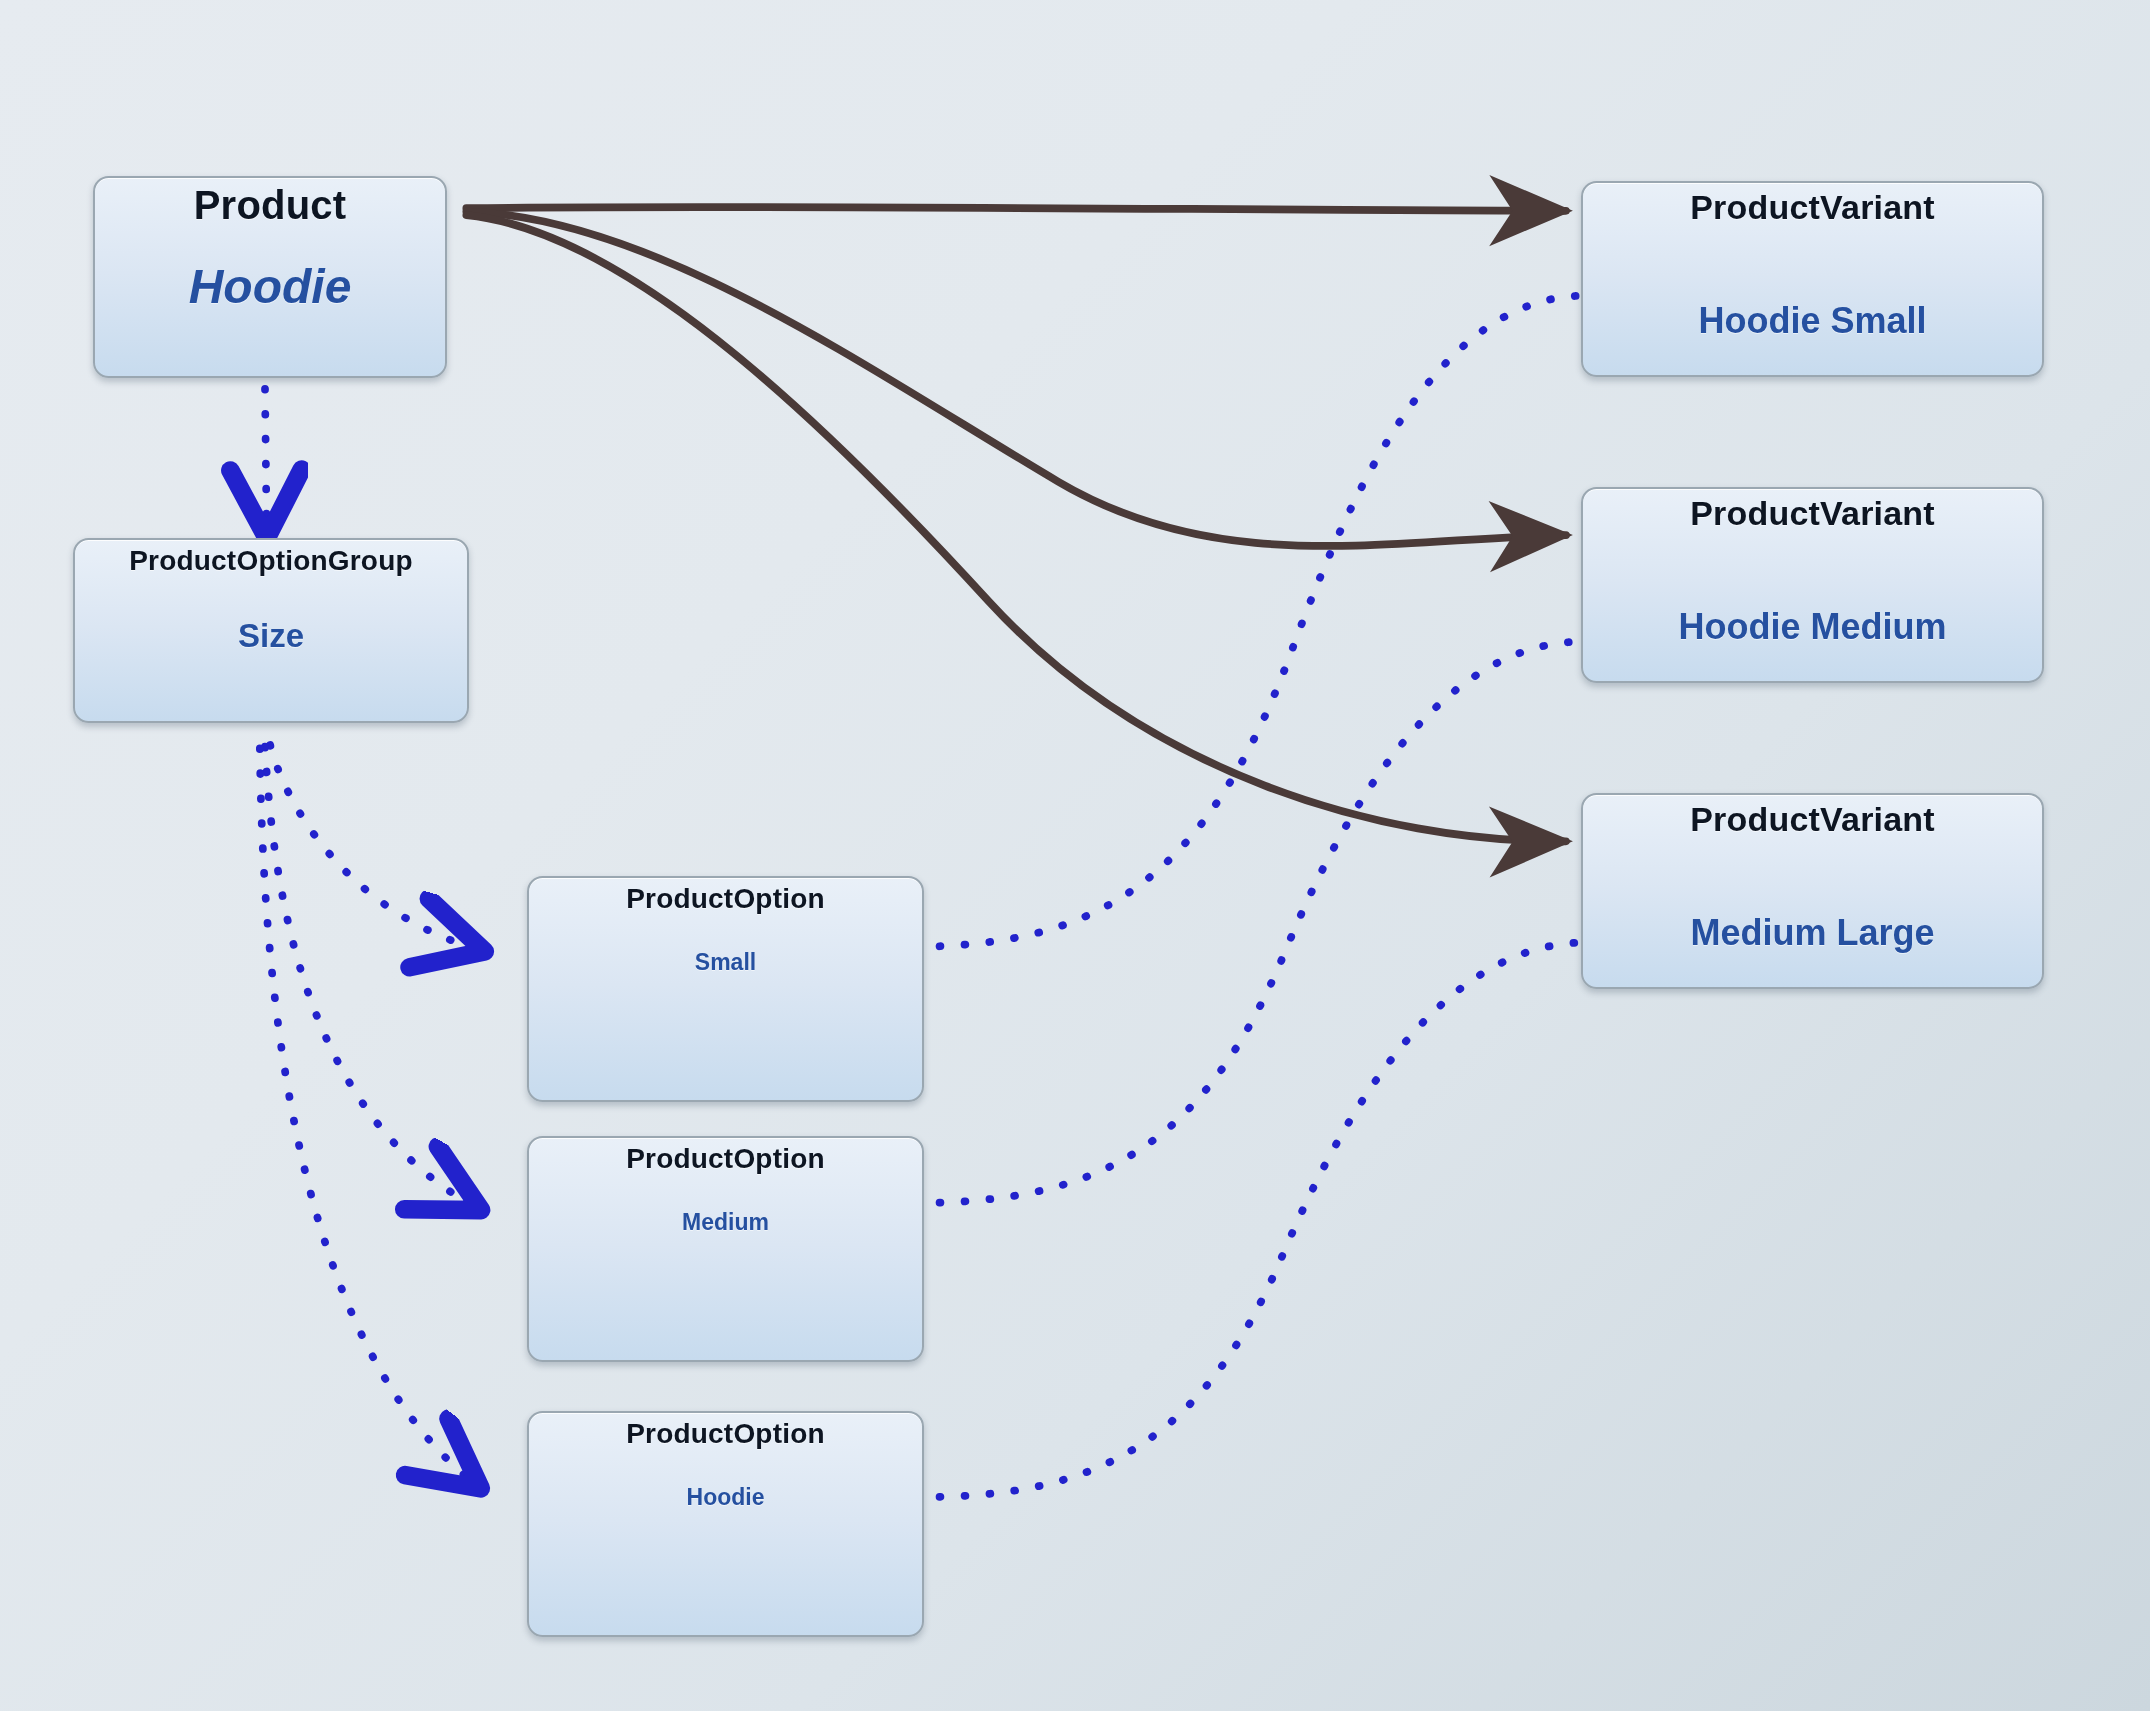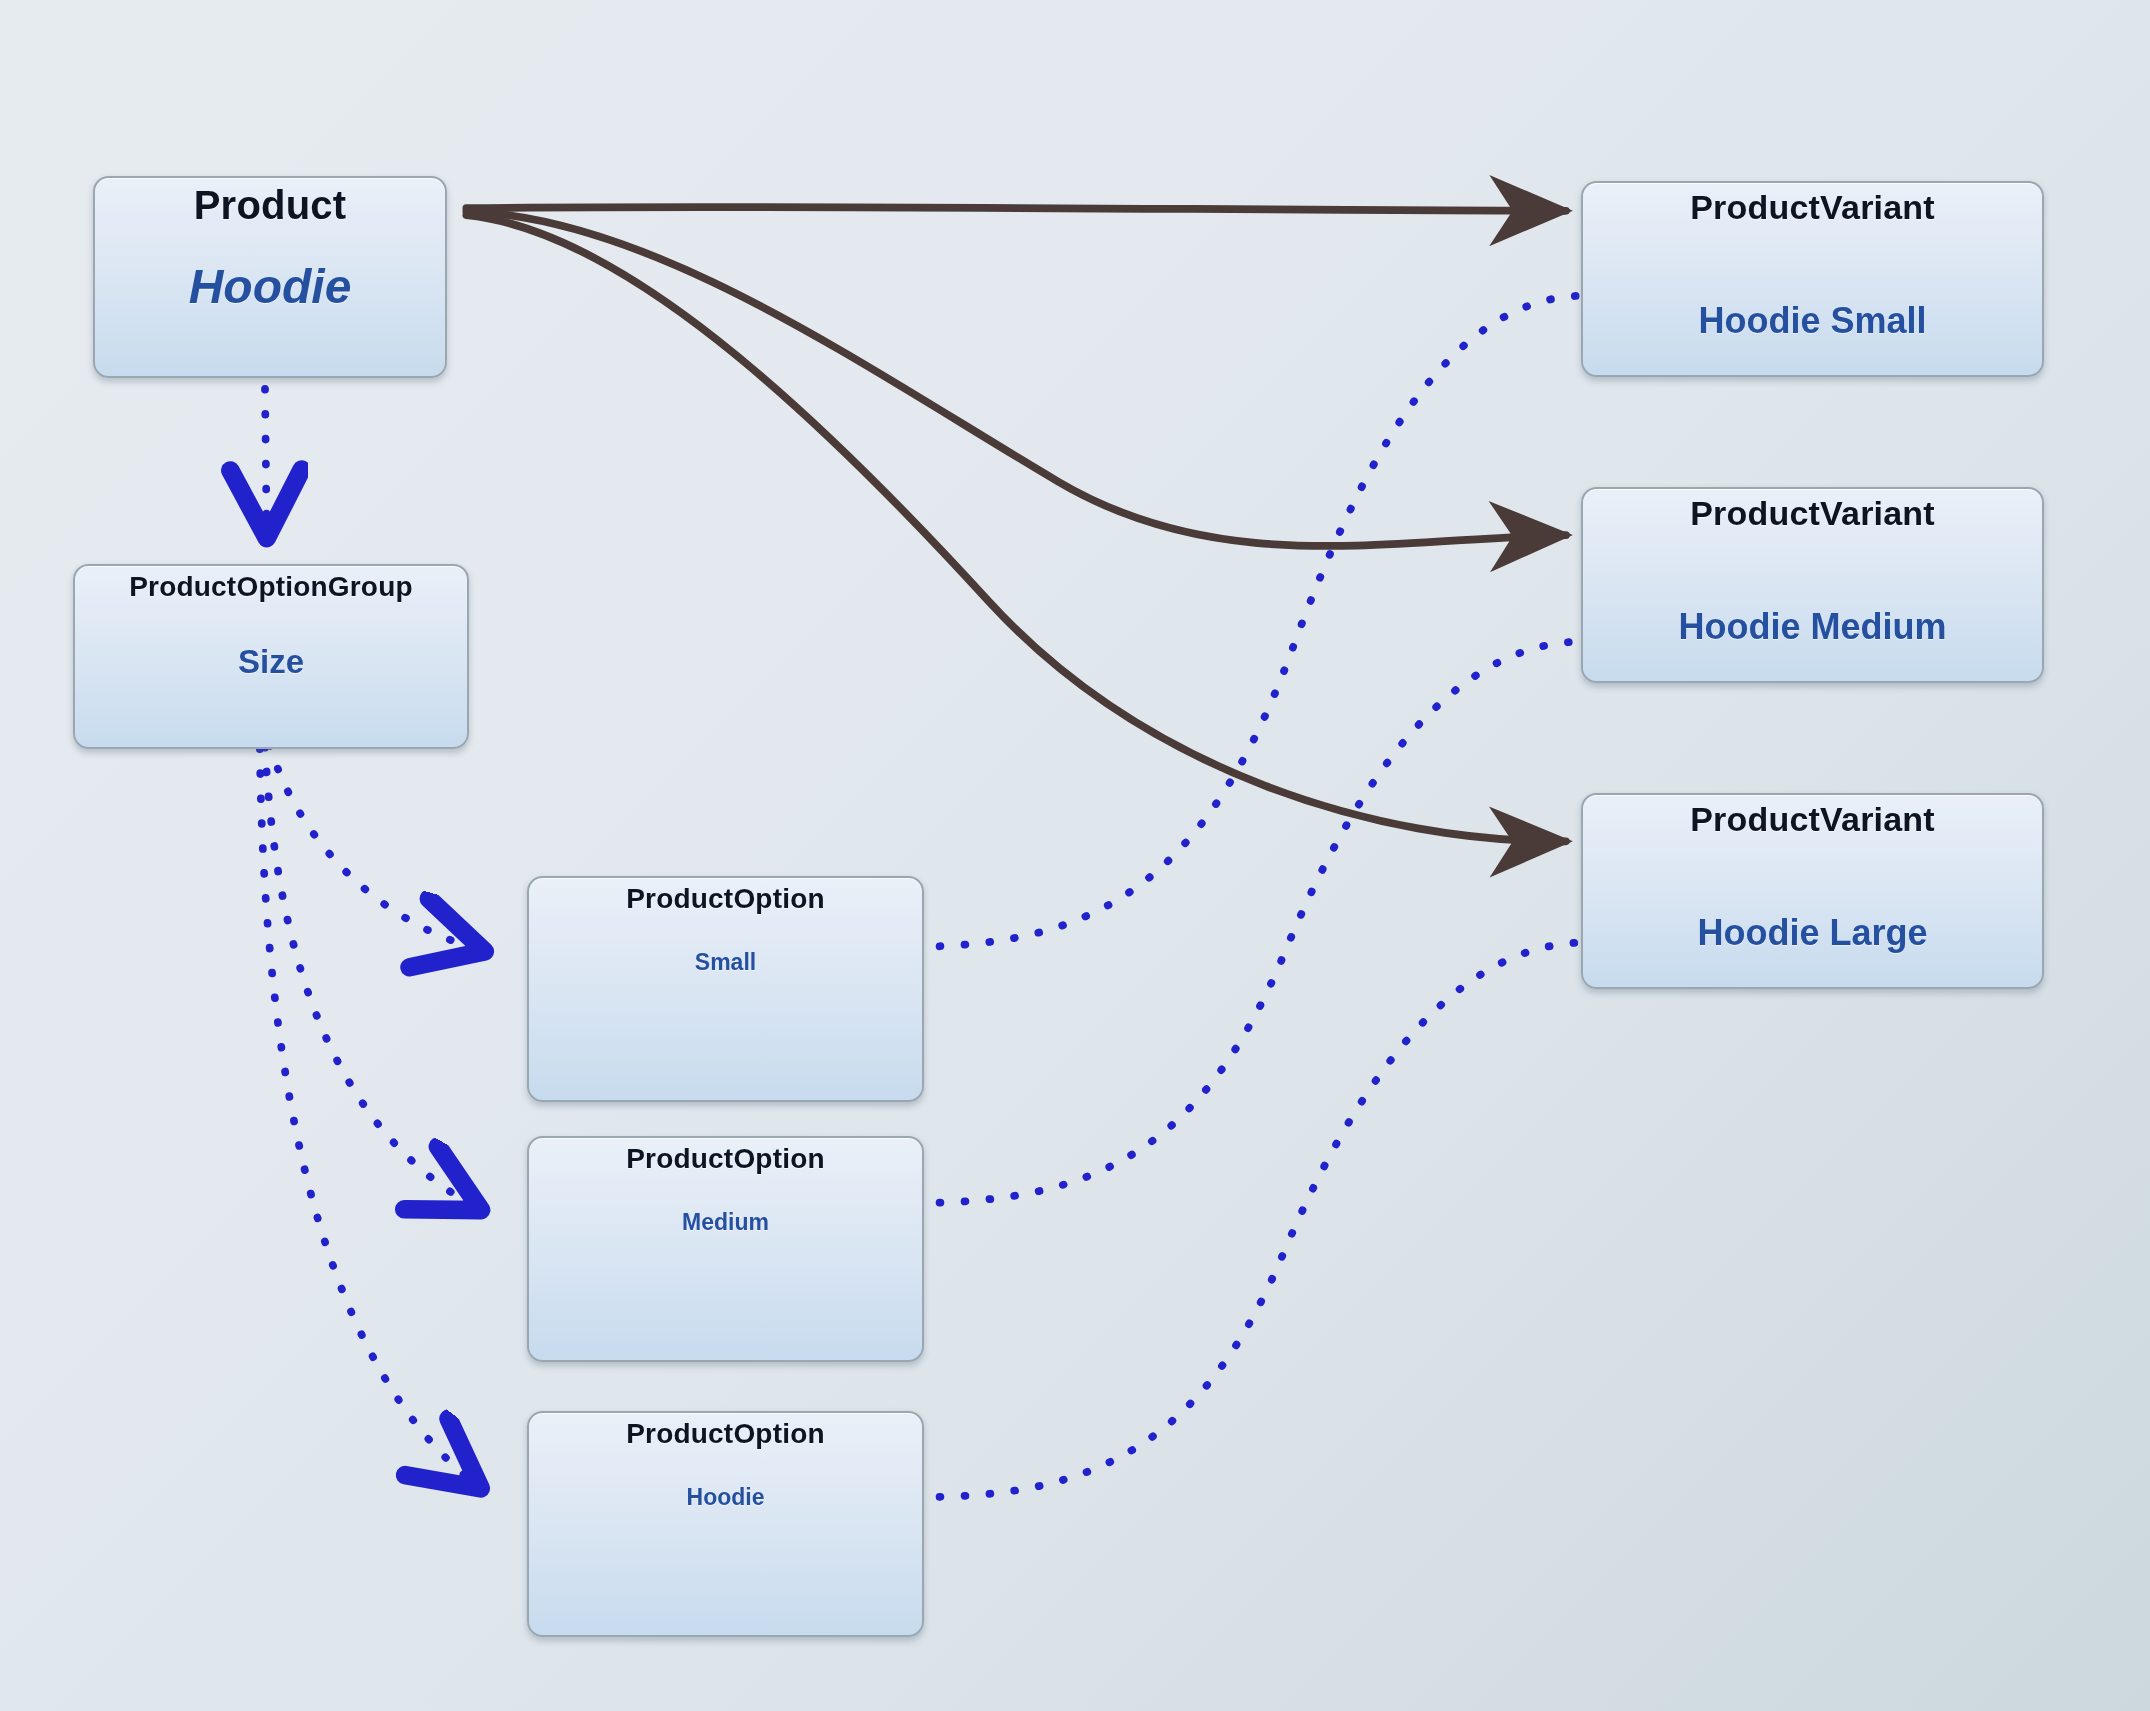--- a/index.html
+++ b/index.html
@@ -33,21 +33,21 @@
     color:#2550a0;
     font-weight:bold;
     text-shadow:0 0.9px 0 rgba(255,255,255,.55);
   }
 
   
   .n-product{ left:93px; top:176px; width:354px; height:202px; }
   .n-product .type{ font-size:40px; margin-bottom:31px; }
   .n-product .val { font-size:48px;font-style:italic; }
 
-  .n-pog{ left:73px; top:564px; width:396px; height:185px; }
+  .n-pog{ left:73px; top:538px; width:396px; height:185px; }
   .n-pog .type{ font-size:28px; margin-bottom:40px; }
   .n-pog .val { font-size:33px; }
 
   .n-opt{ left:527px; width:397px; height:226px; }
   .n-opt .type{ font-size:28px; margin-bottom:34px; }
   .n-opt .val { font-size:23px; }
   .n-opt-s{ top:876px; }
   .n-opt-m{ top:1136px; }
   .n-opt-l{ top:1411px; }
 
@@ -124,17 +124,17 @@
     <div class="val">Hoodie Small</div>
   </div>
 
   <div class="node n-var n-var-m">
     <div class="type">ProductVariant</div>
     <div class="val">Hoodie Medium</div>
   </div>
 
   <div class="node n-var n-var-l">
     <div class="type">ProductVariant</div>
-    <div class="val">Hoodie Large</div>
+    <div class="val">Medium Large</div>
   </div>
 
 </div>
 
 
 </body></html>

